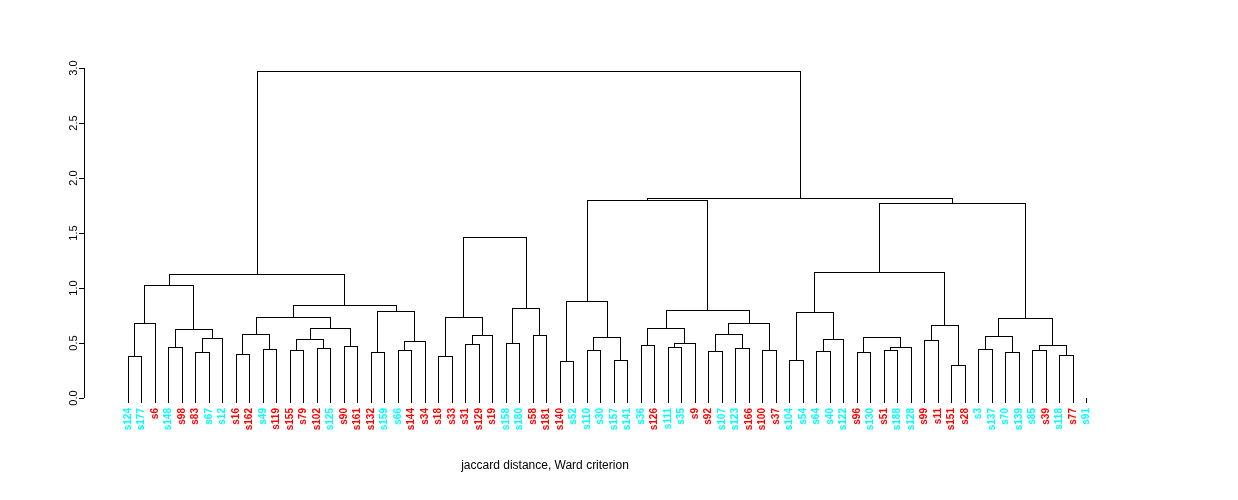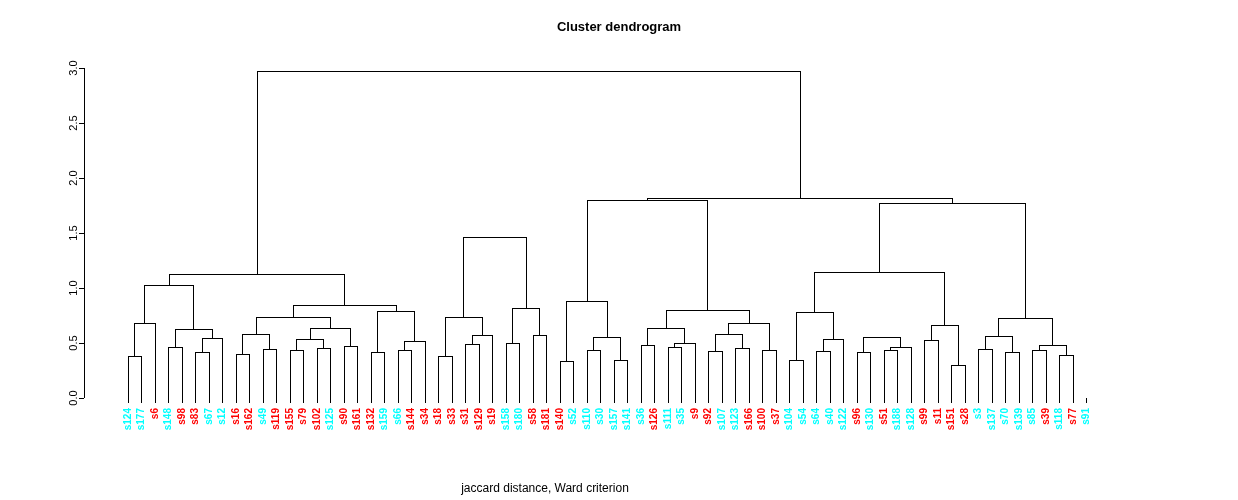--- a/index.html
+++ b/index.html
@@ -35,21 +35,20 @@
   }
   .x-axis-caption {
     position: absolute;
     left: 0;
     top: 458px;
     width: 1090px;
     text-align: center;
     font-size: 12px;
     color: #000000;
     font-family: "Liberation Sans", sans-serif;
-    margin-top: 23px;
   }
   svg.dendro {
     position: absolute;
     left: 0;
     top: 0;
     width: 1238px;
     height: 500px;
     display: block;
   }
   .branch {
@@ -78,21 +77,20 @@
     font-family: "Liberation Sans", sans-serif;
     font-size: 10px;
     font-weight: bold;
   }
 </style>
 </head>
 <body>
 
 <div id="plot-root">
 
-  <div class="plot-title">Cluster dendrogram</div>
 
   <svg class="dendro" id="dendro-svg" viewBox="0 0 1238 500">
     <g id="y-axis-group">
         <line x1="84" y1="398" x2="84" y2="68" class="axis-line"></line>
         <line x1="79" y1="398" x2="84" y2="398" class="tick-mark"></line>
         <text x="74" y="398" class="ytick-label" text-anchor="middle" dominant-baseline="middle" transform="rotate(-90 74 398)">0.0</text>
         <line x1="79" y1="343" x2="84" y2="343" class="tick-mark"></line>
         <text x="74" y="343" class="ytick-label" text-anchor="middle" dominant-baseline="middle" transform="rotate(-90 74 343)">0.5</text>
         <line x1="79" y1="288" x2="84" y2="288" class="tick-mark"></line>
         <text x="74" y="288" class="ytick-label" text-anchor="middle" dominant-baseline="middle" transform="rotate(-90 74 288)">1.0</text>

